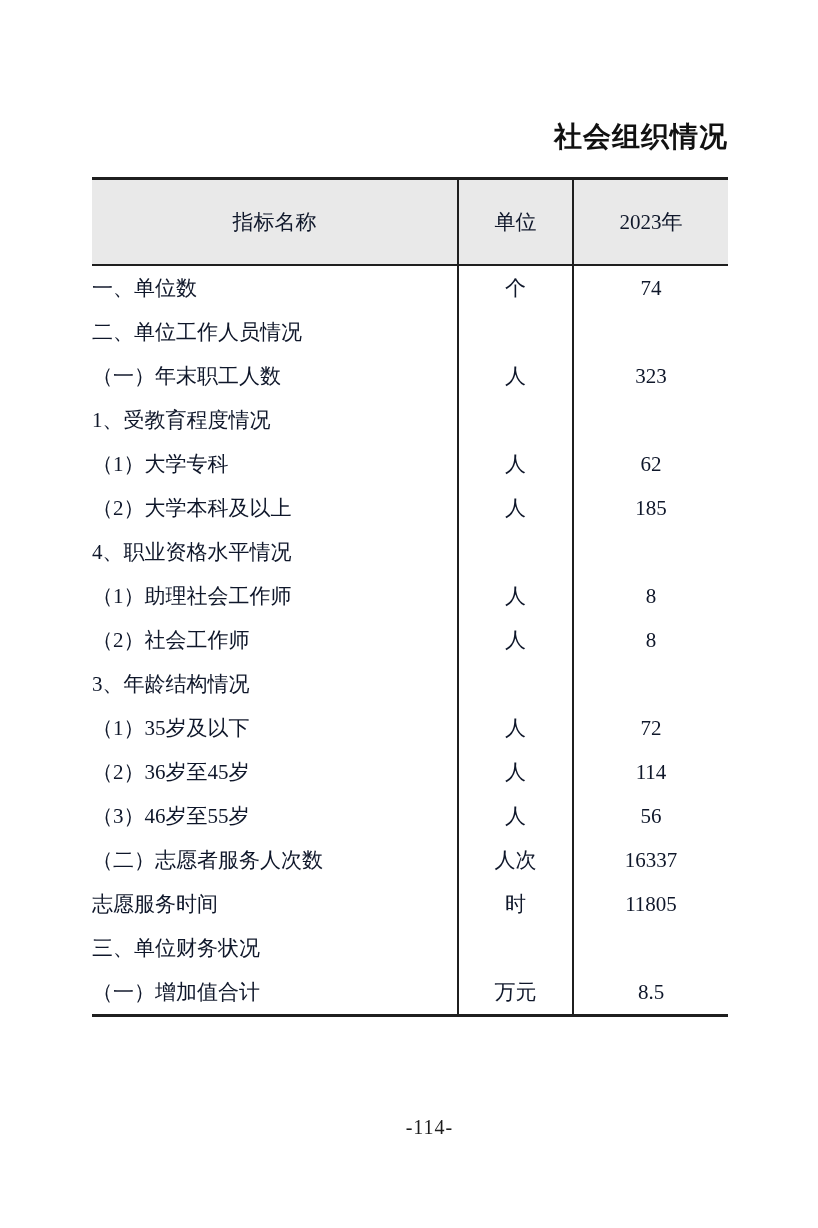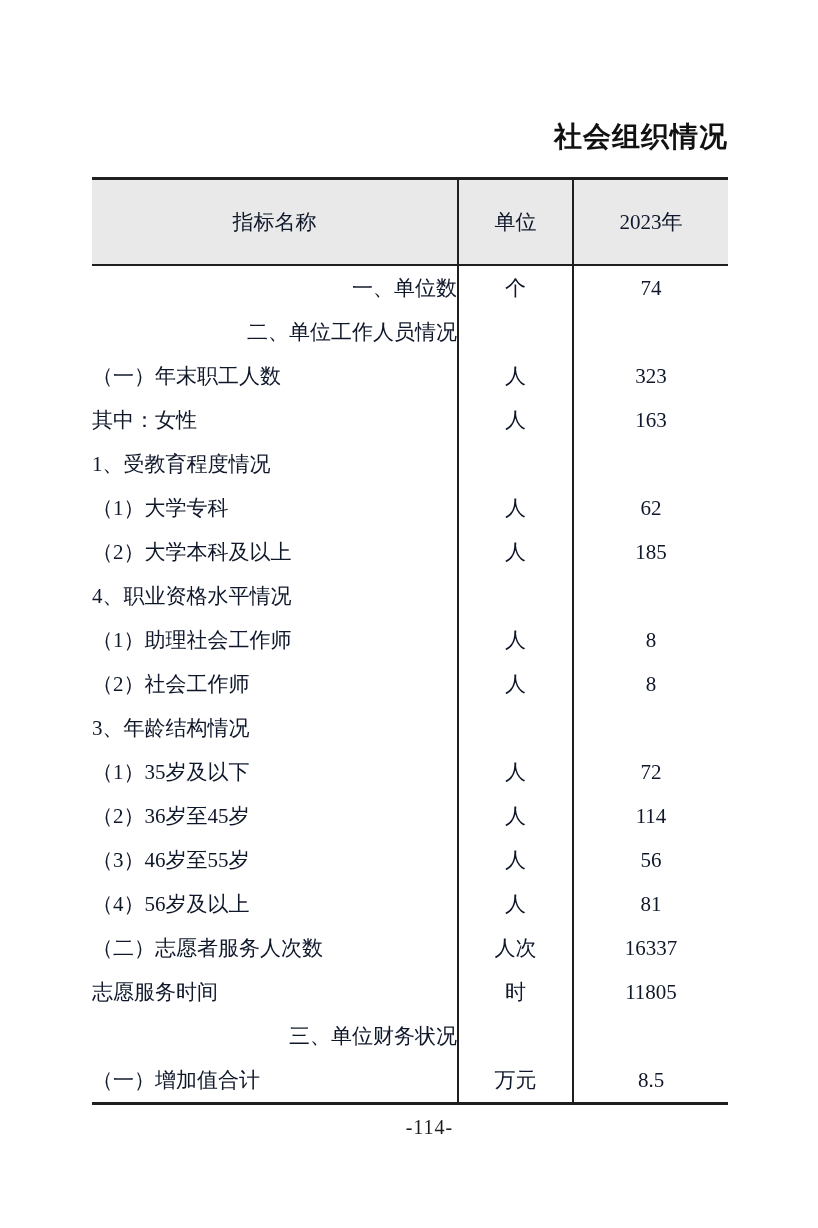--- a/index.html
+++ b/index.html
@@ -52,21 +52,21 @@
     border-right: 2px solid #1f1f1f;
   }
   table.stats tbody td {
     height: 44px;
     font-size: 21px;
     padding: 0;
     vertical-align: middle;
   }
   .cell-indicator { text-align: left; }
   .cell-unit, .cell-value { text-align: center; }
-  .indent-0 { padding-left: 28px; text-align: right; }
+  .indent-0 { padding-left: 28px; }
   .indent-1 { padding-left: 50px; }
   .indent-2 { padding-left: 74px; }
   .indent-3 { padding-left: 98px; }
   .indent-4 { padding-left: 120px; }
   .page-number {
     position: absolute;
     left: 0;
     right: 0;
     top: 1116px;
     text-align: center;
@@ -107,25 +107,20 @@
           <td class="cell-indicator indent-0">二、单位工作人员情况</td>
           <td class="cell-unit"></td>
           <td class="cell-value"></td>
         </tr>
         <tr>
           <td class="cell-indicator indent-1">（一）年末职工人数</td>
           <td class="cell-unit">人</td>
           <td class="cell-value">323</td>
         </tr>
         <tr>
-          <td class="cell-indicator indent-3">其中：女性</td>
-          <td class="cell-unit">人</td>
-          <td class="cell-value">163</td>
-        </tr>
-        <tr>
           <td class="cell-indicator indent-2">1、受教育程度情况</td>
           <td class="cell-unit"></td>
           <td class="cell-value"></td>
         </tr>
         <tr>
           <td class="cell-indicator indent-3">（1）大学专科</td>
           <td class="cell-unit">人</td>
           <td class="cell-value">62</td>
         </tr>
         <tr>
@@ -162,25 +157,20 @@
           <td class="cell-indicator indent-3">（2）36岁至45岁</td>
           <td class="cell-unit">人</td>
           <td class="cell-value">114</td>
         </tr>
         <tr>
           <td class="cell-indicator indent-3">（3）46岁至55岁</td>
           <td class="cell-unit">人</td>
           <td class="cell-value">56</td>
         </tr>
         <tr>
-          <td class="cell-indicator indent-3">（4）56岁及以上</td>
-          <td class="cell-unit">人</td>
-          <td class="cell-value">81</td>
-        </tr>
-        <tr>
           <td class="cell-indicator indent-1">（二）志愿者服务人次数</td>
           <td class="cell-unit">人次</td>
           <td class="cell-value">16337</td>
         </tr>
         <tr>
           <td class="cell-indicator indent-4">志愿服务时间</td>
           <td class="cell-unit">时</td>
           <td class="cell-value">11805</td>
         </tr>
         <tr>

